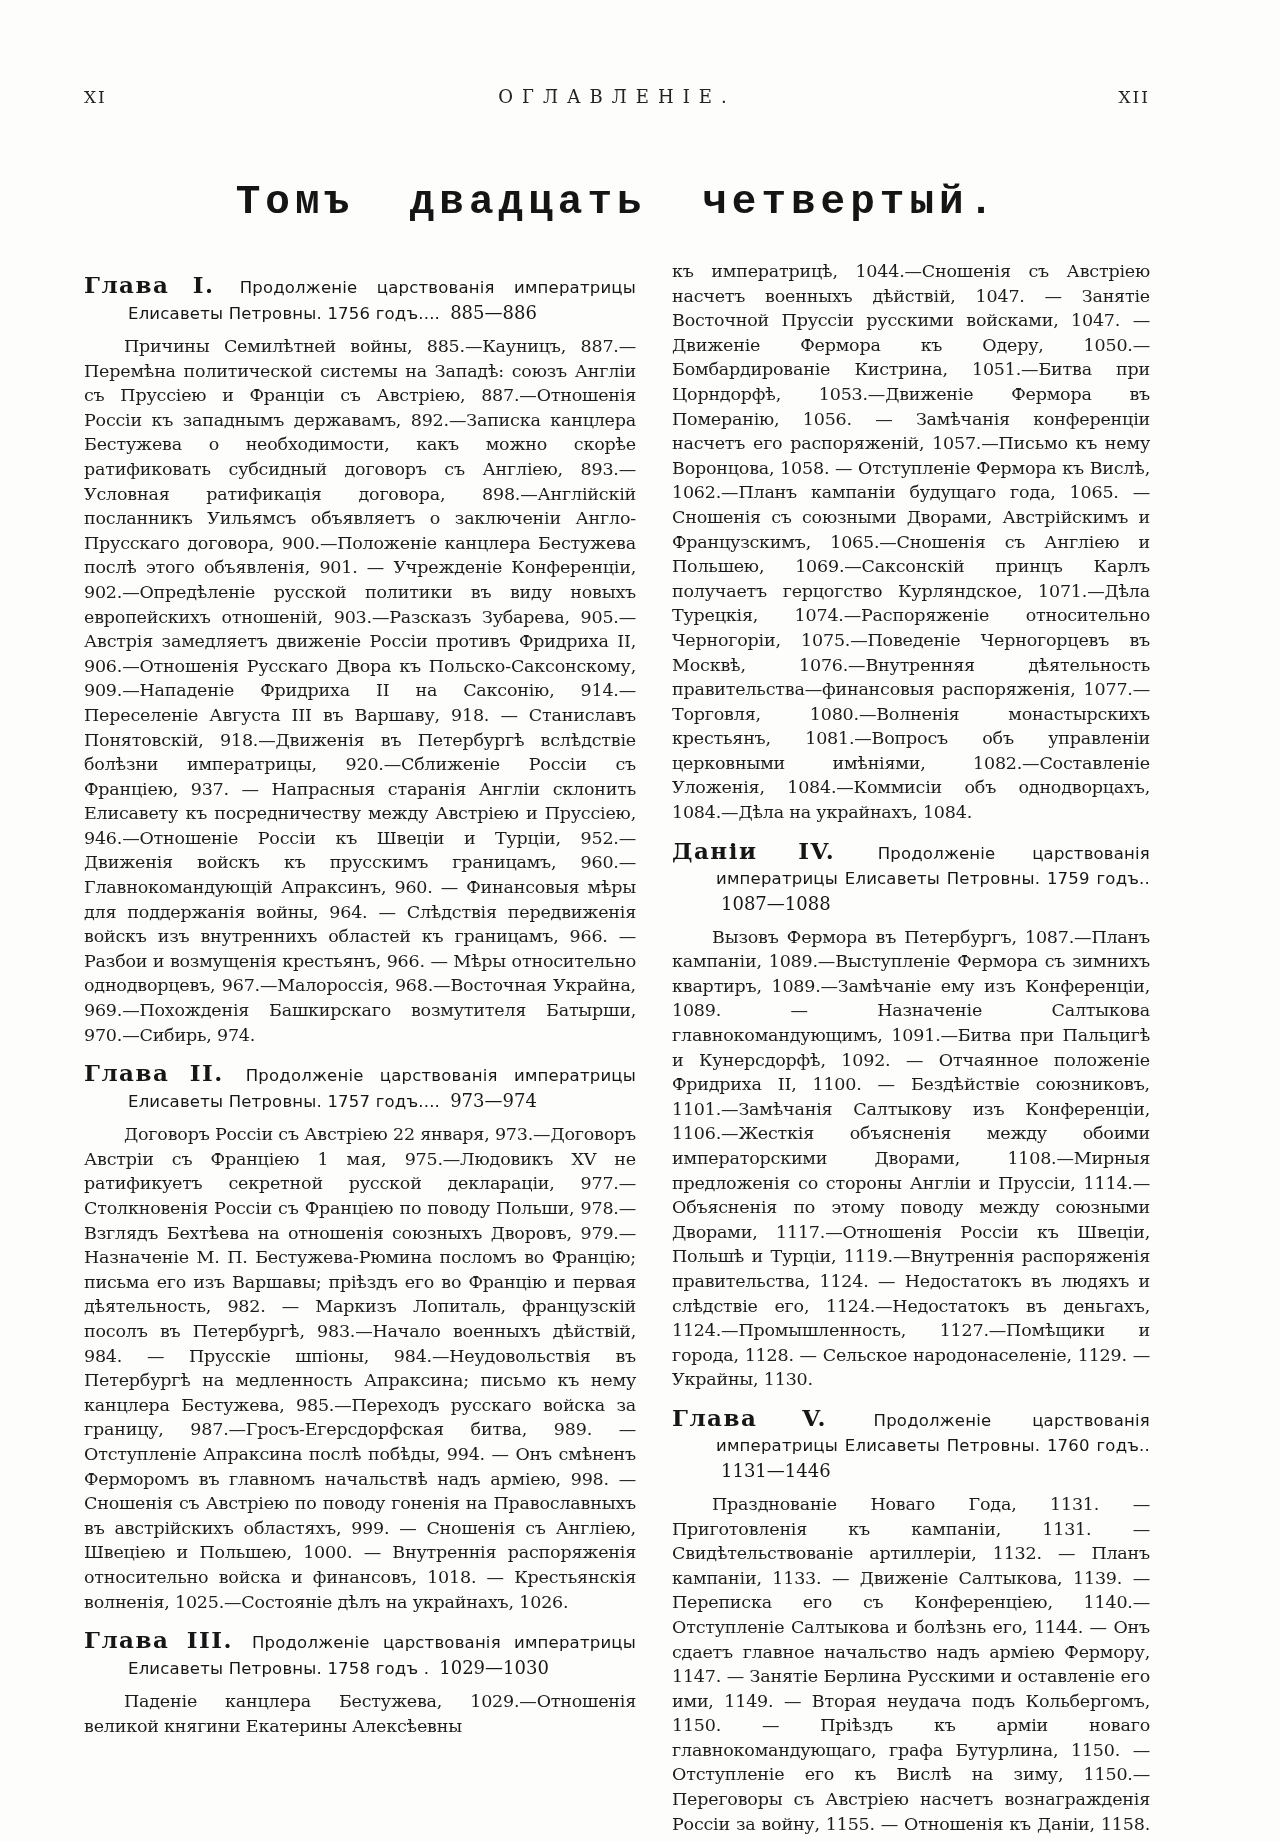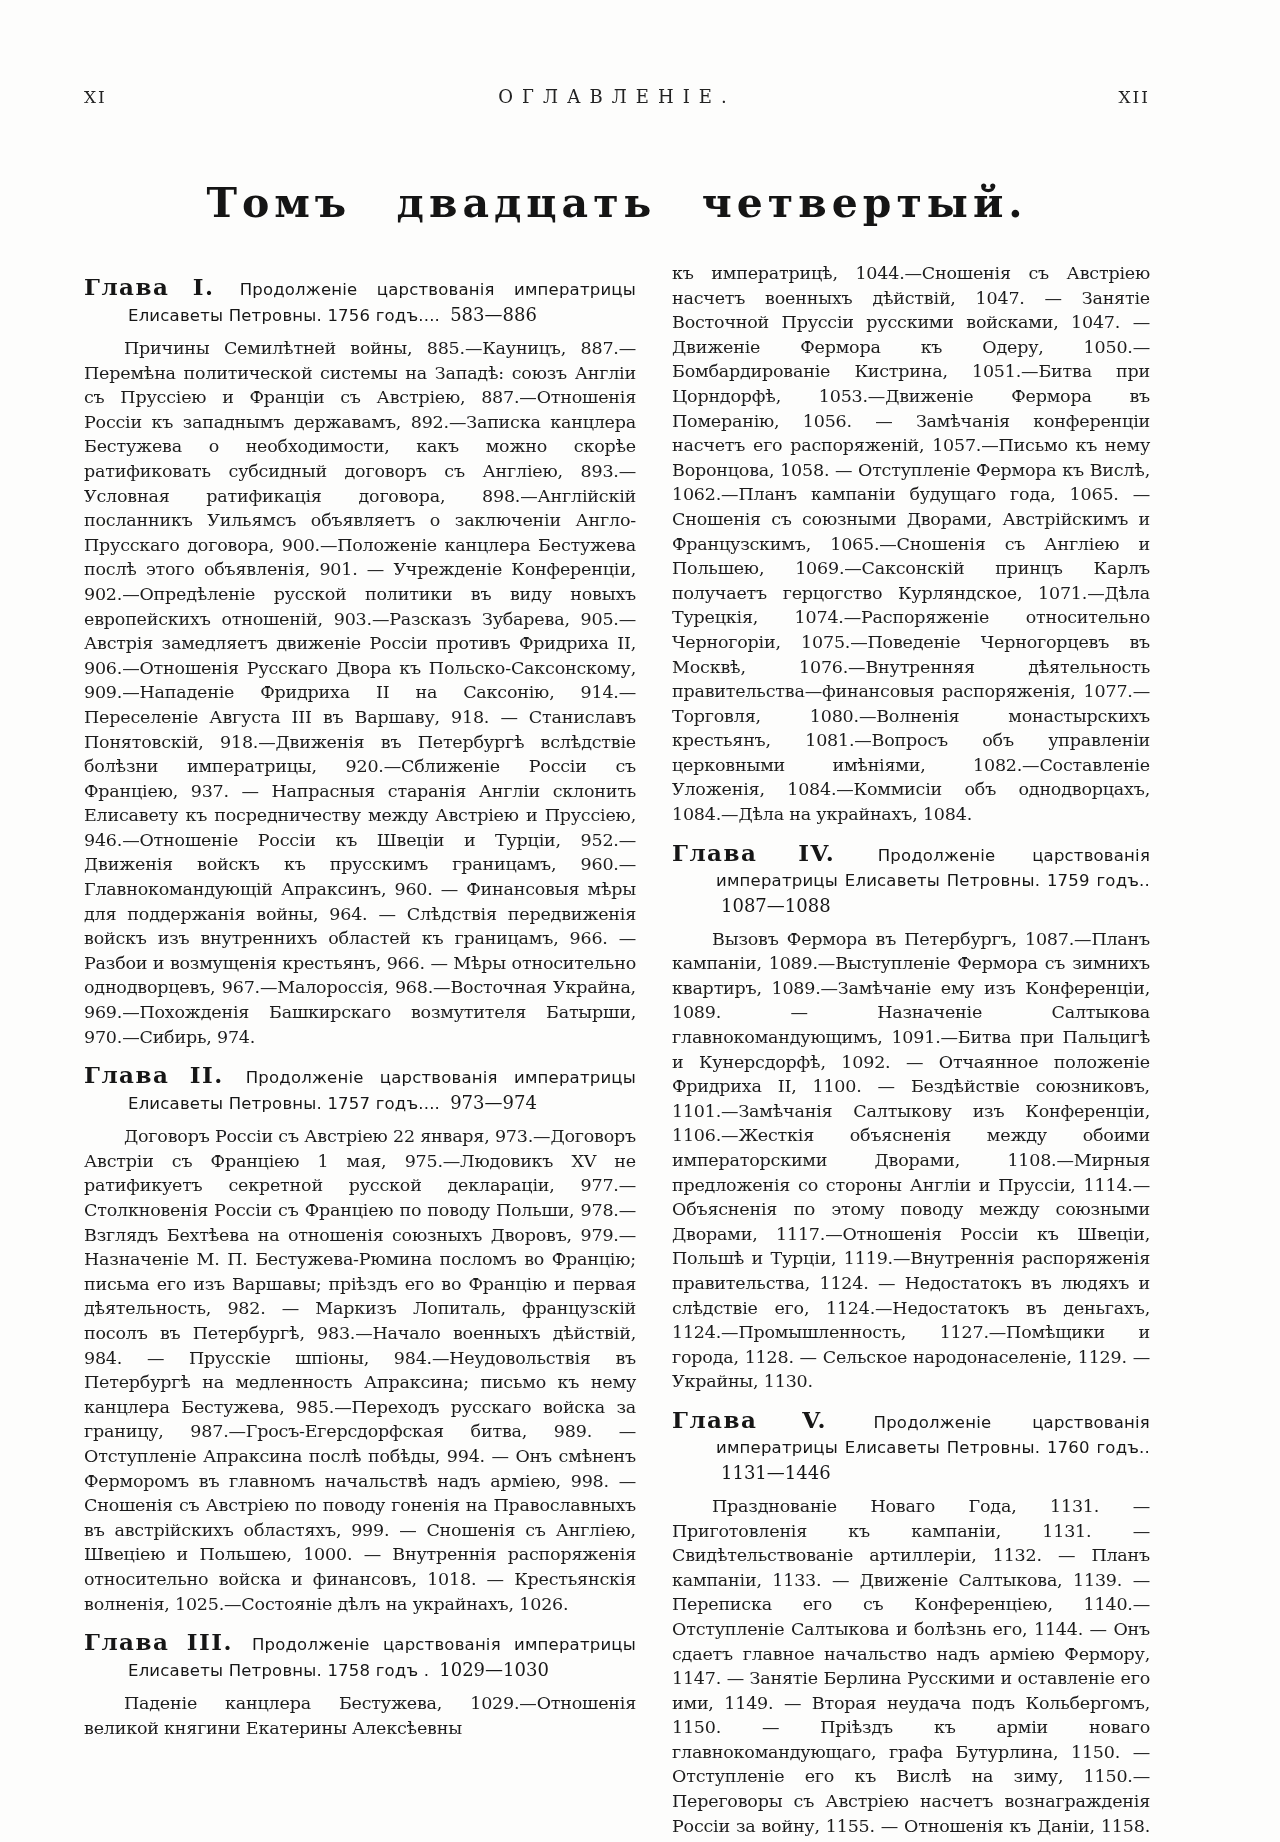--- a/index.html
+++ b/index.html
@@ -29,20 +29,21 @@
   }
   .volume-title {
     margin-top: 72px;
     text-align: center;
     font-weight: bold;
     font-size: 41px;
     letter-spacing: 5px;
     word-spacing: 26px;
     white-space: nowrap;
     color: #151515;
+    font-family: Liberation Mono, monospace;
   }
   .cols {
     margin-top: 34px;
     display: flex;
     gap: 36px;
   }
   .col { box-sizing: border-box; }
   .col.left  { width: 552px; flex: none; }
   .col.right { width: 478px; flex: none; }
   .chapter {
@@ -91,29 +92,29 @@
   <div class="runhead">
     <span class="pagenum">XI</span>
     <span class="runtitle">ОГЛАВЛЕНІЕ.</span>
     <span class="pagenum right">XII</span>
   </div>
 
   <div class="volume-title">Томъ двадцать четвертый.</div>
 
   <div class="cols">
     <div class="col left">
-        <div class="chapter"><span class="chapter-label">Глава I.</span> <span class="chapter-title">Продолженіе царствованія императрицы Елисаветы Петровны. 1756 годъ....</span> <span class="chapter-pages">583—886</span></div>
+        <div class="chapter"><span class="chapter-label">Глава I.</span> <span class="chapter-title">Продолженіе царствованія императрицы Елисаветы Петровны. 1756 годъ....</span> <span class="chapter-pages">885—886</span></div>
         <p class="para">Причины Семилѣтней войны, 885.—Кауницъ, 887.—Перемѣна политической системы на Западѣ: союзъ Англіи съ Пруссіею и Франціи съ Австріею, 887.—Отношенія Россіи къ западнымъ державамъ, 892.—Записка канцлера Бестужева о необходимости, какъ можно скорѣе ратификовать субсидный договоръ съ Англіею, 893.—Условная ратификація договора, 898.—Англійскій посланникъ Уильямсъ объявляетъ о заключеніи Англо-Прусскаго договора, 900.—Положеніе канцлера Бестужева послѣ этого объявленія, 901. — Учрежденіе Конференціи, 902.—Опредѣленіе русской политики въ виду новыхъ европейскихъ отношеній, 903.—Разсказъ Зубарева, 905.—Австрія замедляетъ движеніе Россіи противъ Фридриха II, 906.—Отношенія Русскаго Двора къ Польско-Саксонскому, 909.—Нападеніе Фридриха II на Саксонію, 914.—Переселеніе Августа III въ Варшаву, 918. — Станиславъ Понятовскій, 918.—Движенія въ Петербургѣ вслѣдствіе болѣзни императрицы, 920.—Сближеніе Россіи съ Франціею, 937. — Напрасныя старанія Англіи склонить Елисавету къ посредничеству между Австріею и Пруссіею, 946.—Отношеніе Россіи къ Швеціи и Турціи, 952.—Движенія войскъ къ прусскимъ границамъ, 960.—Главнокомандующій Апраксинъ, 960. — Финансовыя мѣры для поддержанія войны, 964. — Слѣдствія передвиженія войскъ изъ внутреннихъ областей къ границамъ, 966. — Разбои и возмущенія крестьянъ, 966. — Мѣры относительно однодворцевъ, 967.—Малороссія, 968.—Восточная Украйна, 969.—Похожденія Башкирскаго возмутителя Батырши, 970.—Сибирь, 974.</p>
         <div class="chapter"><span class="chapter-label">Глава II.</span> <span class="chapter-title">Продолженіе царствованія императрицы Елисаветы Петровны. 1757 годъ....</span> <span class="chapter-pages">973—974</span></div>
         <p class="para">Договоръ Россіи съ Австріею 22 января, 973.—Договоръ Австріи съ Франціею 1 мая, 975.—Людовикъ XV не ратификуетъ секретной русской деклараціи, 977.—Столкновенія Россіи съ Франціею по поводу Польши, 978.—Взглядъ Бехтѣева на отношенія союзныхъ Дворовъ, 979.—Назначеніе М. П. Бестужева-Рюмина посломъ во Францію; письма его изъ Варшавы; пріѣздъ его во Францію и первая дѣятельность, 982. — Маркизъ Лопиталь, французскій посолъ въ Петербургѣ, 983.—Начало военныхъ дѣйствій, 984. — Прусскіе шпіоны, 984.—Неудовольствія въ Петербургѣ на медленность Апраксина; письмо къ нему канцлера Бестужева, 985.—Переходъ русскаго войска за границу, 987.—Гросъ-Егерсдорфская битва, 989. — Отступленіе Апраксина послѣ побѣды, 994. — Онъ смѣненъ Ферморомъ въ главномъ начальствѣ надъ арміею, 998. — Сношенія съ Австріею по поводу гоненія на Православныхъ въ австрійскихъ областяхъ, 999. — Сношенія съ Англіею, Швеціею и Польшею, 1000. — Внутреннія распоряженія относительно войска и финансовъ, 1018. — Крестьянскія волненія, 1025.—Состояніе дѣлъ на украйнахъ, 1026.</p>
         <div class="chapter"><span class="chapter-label">Глава III.</span> <span class="chapter-title">Продолженіе царствованія императрицы Елисаветы Петровны. 1758 годъ .</span> <span class="chapter-pages">1029—1030</span></div>
         <p class="para">Паденіе канцлера Бестужева, 1029.—Отношенія великой княгини Екатерины Алексѣевны</p>
       </div>
     <div class="col right">
         <p class="para continuation">къ императрицѣ, 1044.—Сношенія съ Австріею насчетъ военныхъ дѣйствій, 1047. — Занятіе Восточной Пруссіи русскими войсками, 1047. — Движеніе Фермора къ Одеру, 1050.—Бомбардированіе Кистрина, 1051.—Битва при Цорндорфѣ, 1053.—Движеніе Фермора въ Померанію, 1056. — Замѣчанія конференціи насчетъ его распоряженій, 1057.—Письмо къ нему Воронцова, 1058. — Отступленіе Фермора къ Вислѣ, 1062.—Планъ кампаніи будущаго года, 1065. — Сношенія съ союзными Дворами, Австрійскимъ и Французскимъ, 1065.—Сношенія съ Англіею и Польшею, 1069.—Саксонскій принцъ Карлъ получаетъ герцогство Курляндское, 1071.—Дѣла Турецкія, 1074.—Распоряженіе относительно Черногоріи, 1075.—Поведеніе Черногорцевъ въ Москвѣ, 1076.—Внутренняя дѣятельность правительства—финансовыя распоряженія, 1077.—Торговля, 1080.—Волненія монастырскихъ крестьянъ, 1081.—Вопросъ объ управленіи церковными имѣніями, 1082.—Составленіе Уложенія, 1084.—Коммисіи объ однодворцахъ, 1084.—Дѣла на украйнахъ, 1084.</p>
-        <div class="chapter"><span class="chapter-label">Глава IV.</span> <span class="chapter-title">Продолженіе царствованія императрицы Елисаветы Петровны. 1759 годъ..</span> <span class="chapter-pages">1087—1088</span></div>
+        <div class="chapter"><span class="chapter-label">Даніи IV.</span> <span class="chapter-title">Продолженіе царствованія императрицы Елисаветы Петровны. 1759 годъ..</span> <span class="chapter-pages">1087—1088</span></div>
         <p class="para">Вызовъ Фермора въ Петербургъ, 1087.—Планъ кампаніи, 1089.—Выступленіе Фермора съ зимнихъ квартиръ, 1089.—Замѣчаніе ему изъ Конференціи, 1089. — Назначеніе Салтыкова главнокомандующимъ, 1091.—Битва при Пальцигѣ и Кунерсдорфѣ, 1092. — Отчаянное положеніе Фридриха II, 1100. — Бездѣйствіе союзниковъ, 1101.—Замѣчанія Салтыкову изъ Конференціи, 1106.—Жесткія объясненія между обоими императорскими Дворами, 1108.—Мирныя предложенія со стороны Англіи и Пруссіи, 1114.—Объясненія по этому поводу между союзными Дворами, 1117.—Отношенія Россіи къ Швеціи, Польшѣ и Турціи, 1119.—Внутреннія распоряженія правительства, 1124. — Недостатокъ въ людяхъ и слѣдствіе его, 1124.—Недостатокъ въ деньгахъ, 1124.—Промышленность, 1127.—Помѣщики и города, 1128. — Сельское народонаселеніе, 1129. — Украйны, 1130.</p>
         <div class="chapter"><span class="chapter-label">Глава V.</span> <span class="chapter-title">Продолженіе царствованія императрицы Елисаветы Петровны. 1760 годъ..</span> <span class="chapter-pages">1131—1446</span></div>
         <p class="para">Празднованіе Новаго Года, 1131. — Приготовленія къ кампаніи, 1131. — Свидѣтельствованіе артиллеріи, 1132. — Планъ кампаніи, 1133. — Движеніе Салтыкова, 1139. — Переписка его съ Конференціею, 1140.—Отступленіе Салтыкова и болѣзнь его, 1144. — Онъ сдаетъ главное начальство надъ арміею Фермору, 1147. — Занятіе Берлина Русскими и оставленіе его ими, 1149. — Вторая неудача подъ Кольбергомъ, 1150. — Пріѣздъ къ арміи новаго главнокомандующаго, графа Бутурлина, 1150. — Отступленіе его къ Вислѣ на зиму, 1150.—Переговоры съ Австріею насчетъ вознагражденія Россіи за войну, 1155. — Отношенія къ Даніи, 1158.—Смерть Михаила Петровича Бестужева-Рюмина, 1159. — Смѣна Лопиталя въ Петербургѣ Бретейлемъ, 1159.—Сношенія съ Англіей о вознагражденіи Россіи за войну, 1160.—Отозваніе Панина изъ Сток-</p>
       </div>
   </div>
 
 </div>
 
 </body></html>

